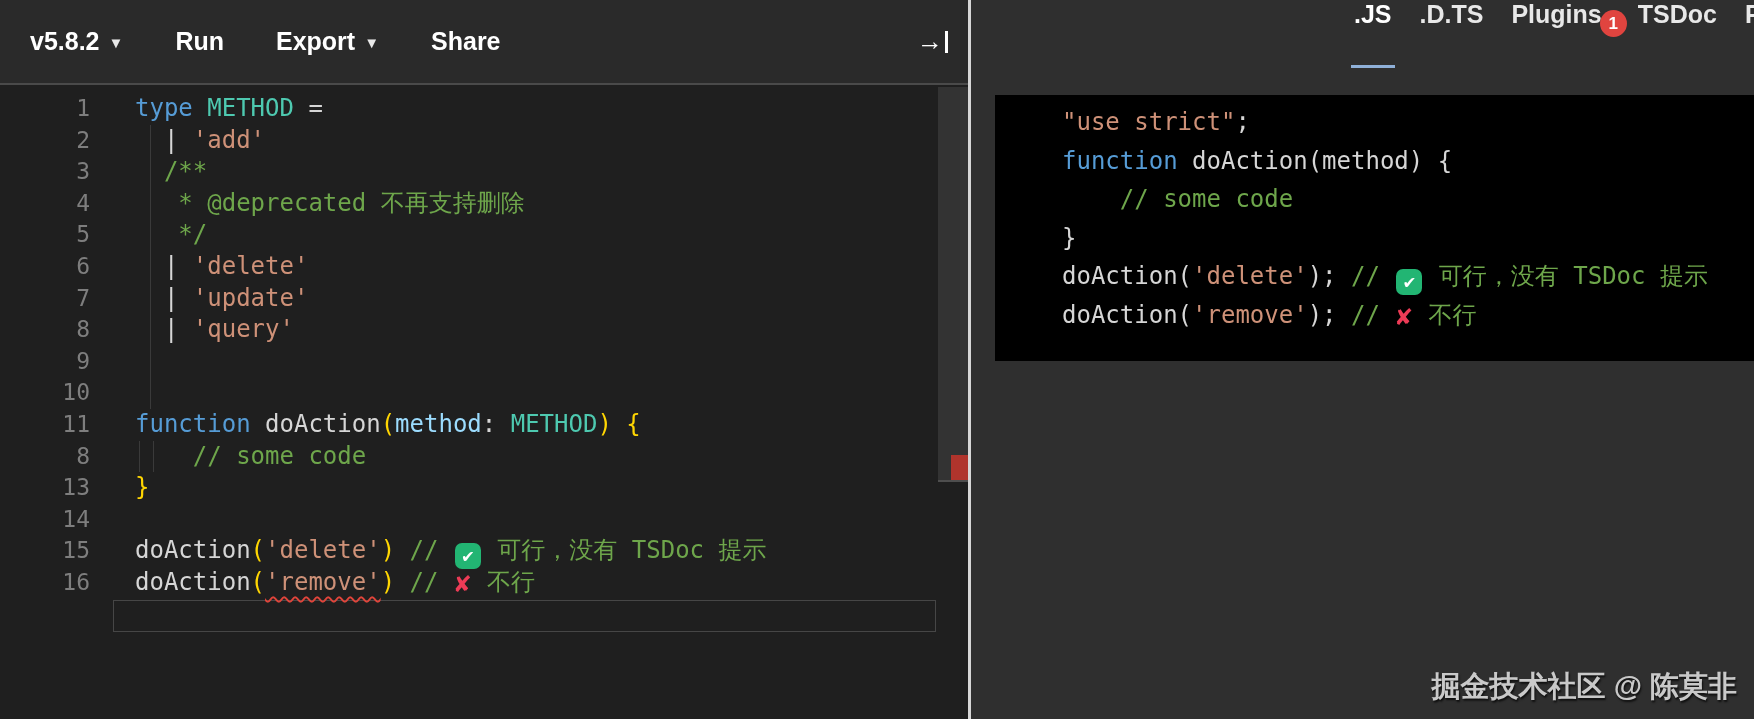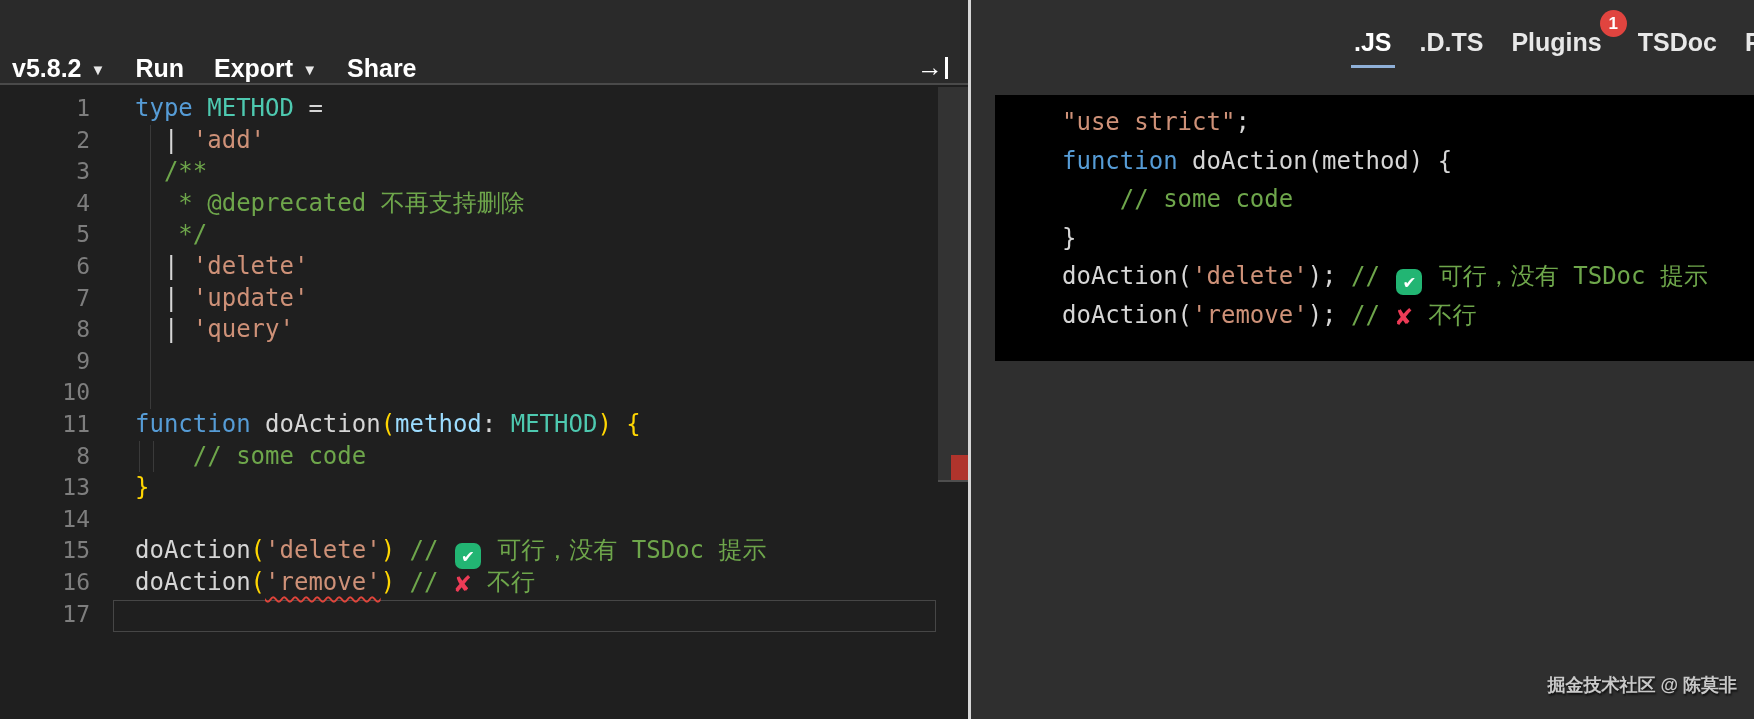--- a/index.html
+++ b/index.html
@@ -2,21 +2,21 @@
 <html style="--kw: #569CD6; --ty: #4EC9B0; --str: #CE9178; --cmt: #6EA64B; --pl: #D6D6D6; --brk: #FFD602; --param: #9CDCFE; --lineno: #7E7E7E; --editor-bg: #1F1F1F; --toolbar-bg: #2A2A2A; --panel-bg: #2F2F2F; --block-bg: #000000; --divider: #D7D7D7; --badge: #E0443F; --tab-underline: #8FB0D8; --check: #22B573; --cross: #ED3B56; --squiggle: #E0443A; --marker: #B0342C; --watermark-color: #C9C9C9;"><head>
 <meta charset="utf-8">
 <style>
   html,body{margin:0;padding:0;background:#151515;}
   .app{position:relative;width:1754px;height:719px;overflow:hidden;
        background:var(--editor-bg);font-family:"Liberation Sans",sans-serif;}
 
   
   .left-panel{position:absolute;left:0;top:0;width:968px;height:719px;background:var(--editor-bg);}
   .toolbar{height:85px;background:var(--toolbar-bg);border-bottom:2px solid #4A4A4A;
-           display:flex;align-items:flex-end;gap:30px;padding-left:12px;box-sizing:border-box;}
+           display:flex;align-items:center;gap:52px;padding-left:30px;box-sizing:border-box;}
   .tb-item{color:#FFFFFF;font-size:25px;font-weight:600;cursor:pointer;white-space:nowrap;}
   .caret{font-size:15px;margin-left:9px;color:#E8E8E8;vertical-align:2px;}
   .collapse-btn{margin-left:auto;margin-right:20px;color:#FFFFFF;font-size:26px;cursor:pointer;display:flex;align-items:center;}
   .collapse-btn .bar{display:inline-block;width:3px;height:22px;background:#FFFFFF;margin-left:2px;}
 
   .editor{position:absolute;left:0;top:87px;width:968px;height:632px;background:var(--editor-bg);overflow:hidden;}
   #editor-code{position:relative;padding-top:6px;}
   .cl{white-space:pre;font-family:"DejaVu Sans Mono",monospace;}
   #editor-code .cl{height:31.6px;line-height:31.6px;font-size:24px;}
   .ln{display:inline-block;width:90px;text-align:right;color:var(--lineno);font-size:23px;}
@@ -43,32 +43,32 @@
   .scrollbar .thumb{position:absolute;left:0;top:0;width:30px;height:393px;background:#333333;border-bottom:2px solid #4E4E4E;}
   .err-marker{position:absolute;right:0;top:368px;width:17px;height:25px;background:var(--marker);}
 
   
   .divider{position:absolute;left:968px;top:0;width:3px;height:719px;background:var(--divider);cursor:col-resize;}
 
   
   .right-panel{position:absolute;left:971px;top:0;width:783px;height:719px;background:var(--panel-bg);}
   .tabs{position:absolute;left:383px;top:0;height:85px;display:flex;gap:28px;align-items:center;}
   .tab{color:#E8E8E8;font-size:25px;font-weight:600;cursor:pointer;white-space:nowrap;position:relative;height:100%;
-       display:flex;align-items:center;}
+       display:flex;}
   .tab.active{color:#FFFFFF;}
   .tab.active::after{content:"";position:absolute;left:-3px;right:-3px;bottom:17px;height:3px;background:var(--tab-underline);}
   .badge{position:absolute;right:-25px;top:10px;width:27px;height:27px;border-radius:50%;background:var(--badge);
          color:#FFFFFF;font-size:17px;font-weight:700;display:flex;align-items:center;justify-content:center;}
   .tab-logs{margin-left:8px;}
 
   .output-block{position:absolute;left:24px;top:95px;right:0;height:266px;background:var(--block-bg);
                 padding:8px 0 0 22px;box-sizing:border-box;}
   #output-code .cl{height:38.6px;line-height:38.6px;font-size:24px;}
 
-  .watermark{position:absolute;right:17px;bottom:22px;color:var(--watermark-color);font-size:18px;font-weight:600;
+  .watermark{position:absolute;right:17px;bottom:12px;color:var(--watermark-color);font-size:29px;font-weight:600;
              text-shadow:1px 2px 2px rgba(0,0,0,0.7);}
 </style>
 </head>
 <body>
 
 <div class="app">
 
   <div class="left-panel">
     <div class="toolbar">
       <div class="tb-item">
@@ -100,21 +100,20 @@
           <div class="cl"><span class="ln">7</span><span class="ct"><span class="tk-pl">  | </span><span class="tk-str">'update'</span></span></div>
           <div class="cl"><span class="ln">8</span><span class="ct"><span class="tk-pl">  | </span><span class="tk-str">'query'</span></span></div>
           <div class="cl"><span class="ln">9</span><span class="ct"></span></div>
           <div class="cl"><span class="ln">10</span><span class="ct"></span></div>
           <div class="cl"><span class="ln">11</span><span class="ct"><span class="tk-kw">function</span><span class="tk-pl"> doAction</span><span class="tk-brk">(</span><span class="tk-param">method</span><span class="tk-pl">: </span><span class="tk-ty">METHOD</span><span class="tk-brk">)</span><span class="tk-pl"> </span><span class="tk-brk">{</span></span></div>
           <div class="cl"><span class="ln">8</span><span class="ct"><span class="tk-pl">    </span><span class="tk-cmt">// some code</span></span></div>
           <div class="cl"><span class="ln">13</span><span class="ct"><span class="tk-brk">}</span></span></div>
           <div class="cl"><span class="ln">14</span><span class="ct"></span></div>
           <div class="cl"><span class="ln">15</span><span class="ct"><span class="tk-pl">doAction</span><span class="tk-brk">(</span><span class="tk-str">'delete'</span><span class="tk-brk">)</span><span class="tk-pl"> </span><span class="tk-cmt">// </span><span class="em check">✔</span><span class="tk-cmt"> 可行，没有 TSDoc 提示</span></span></div>
           <div class="cl"><span class="ln">16</span><span class="ct"><span class="tk-pl">doAction</span><span class="tk-brk">(</span><span class="tk-str sq">'remove'</span><span class="tk-brk">)</span><span class="tk-pl"> </span><span class="tk-cmt">// </span><span class="em cross">✘</span><span class="tk-cmt"> 不行</span></span></div>
-          <div class="cl"><span class="ln">17</span><span class="ct"></span></div>
         </div>
       <div class="scrollbar">
         <div class="thumb"></div>
         <div class="err-marker"></div>
       </div>
     </div>
   </div>
 
   <div class="divider"></div>
 

